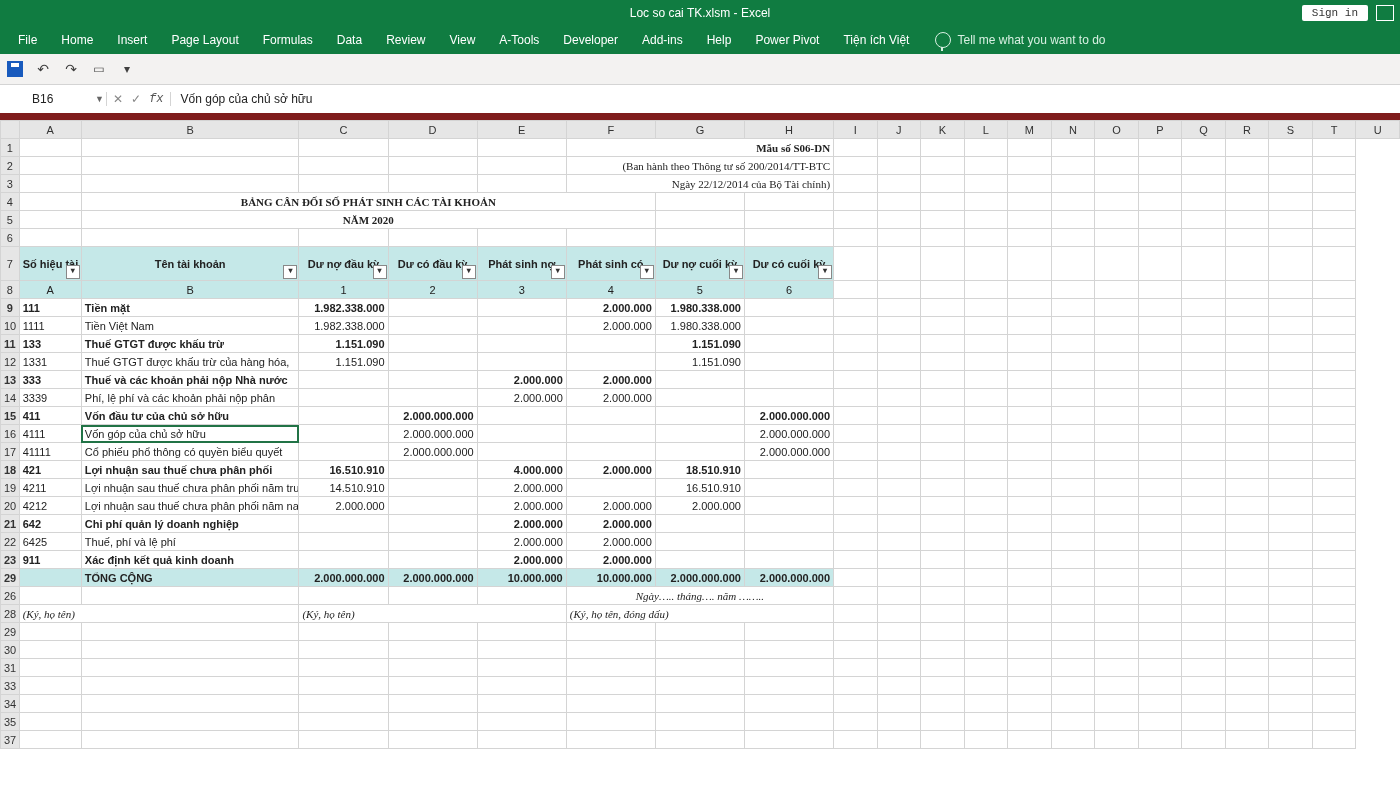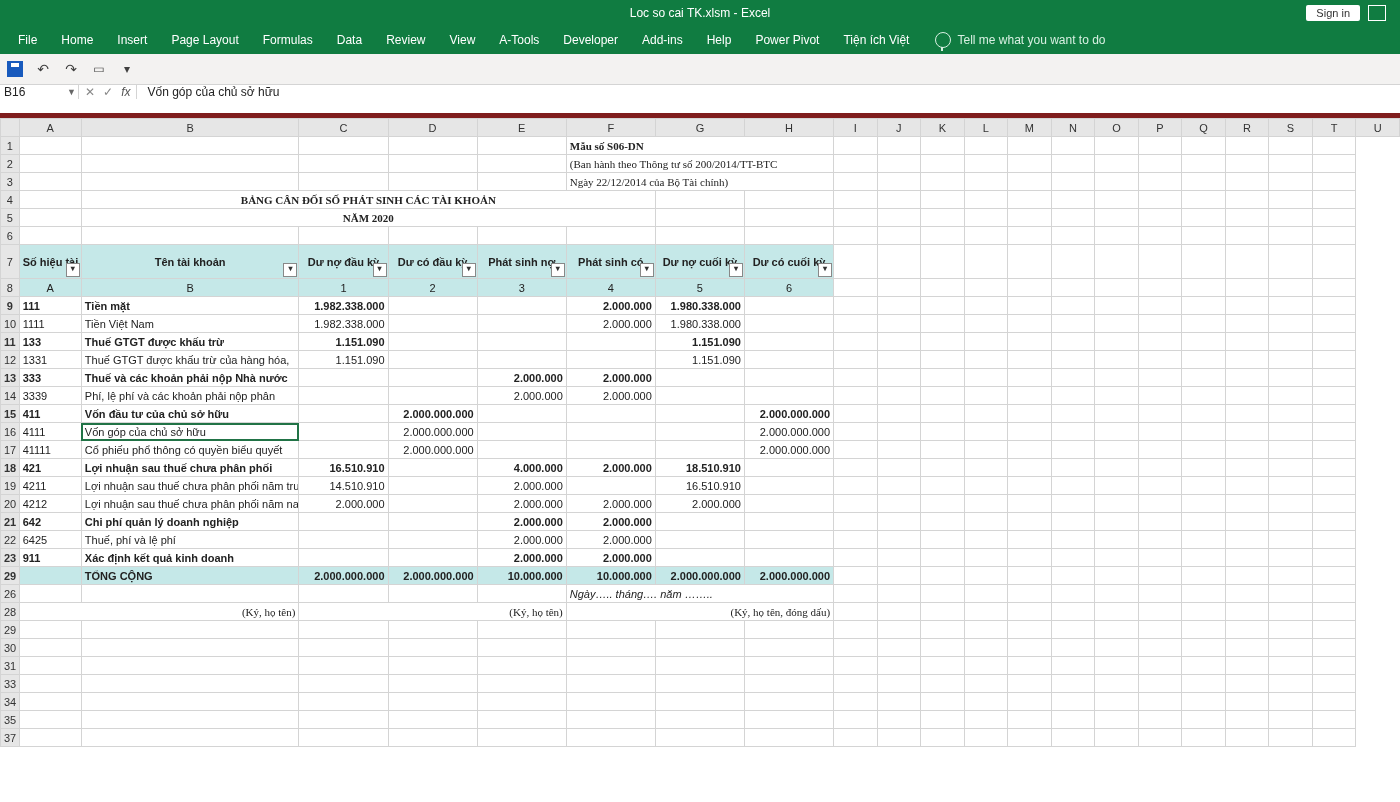--- a/index.html
+++ b/index.html
@@ -25,24 +25,25 @@
   }
   .titlebar .title-center {
     position: absolute;
     left: 50%;
     transform: translateX(-50%);
     font-size: 12px;
     white-space: nowrap;
   }
   .titlebar .right-controls {
     position: absolute;
-    right: 14px;
+    right: 6px;
     display: flex;
     gap: 8px;
     align-items: center;
+    font-family: Liberation Mono, monospace;
   }
   .signin-btn {
     background: #fff;
     color: #333;
     padding: 2px 10px;
     border-radius: 2px;
     font-size: 11px;
     cursor: pointer;
   }
   .winbox {
@@ -115,24 +116,25 @@
     top: 1px; left: 3px; right: 3px; height: 4px;
     background: #fff;
   }
   .undo-arrow {
     font-size: 14px; color: #404040;
   }
 
   
   .formula-row {
     height: 28px;
-    border-bottom: 5px solid #7f1d1d;
+    border-bottom: 7px solid #7f1d1d;
     display: flex;
-    align-items: flex-start;
+    align-items: center;
     background: #fff;
+    padding-left: 28px;
   }
   .name-box {
     width: 70px;
     border-right: 1px solid #d4d4d4;
     display: flex;
     align-items: center;
     padding: 0 4px;
     position: relative;
     font-size: 12px;
   }
@@ -146,20 +148,21 @@
     display: flex;
     align-items: center;
     border-right: 1px solid #d4d4d4;
     padding: 0 6px;
     gap: 8px;
     color: #888;
   }
   .fx-label {
     font-style: italic;
     color: #555;
+    font-family: Liberation Mono, monospace;
   }
   .formula-input {
     flex: 1;
     display: flex;
     align-items: center;
     padding-left: 10px;
     color: #222;
   }
 
   
@@ -218,21 +221,21 @@
     text-align: right;
   }
   .title-big {
     font-family: "Times New Roman", serif;
     font-weight: bold;
     text-align: center;
     font-size: 13px;
   }
   .mau {
     font-family: "Times New Roman", serif;
-    text-align: left;
+    text-align: right;
     font-size: 12px;
   }
   .mau.b { font-weight: bold; }
   .data-border td {
     border: 1px solid #666;
   }
   .filter-btn {
     position: absolute;
     right: 1px;
     bottom: 1px;
@@ -246,25 +249,27 @@
     color: #333;
     cursor: pointer;
   }
   .sig-title {
     font-family: "Times New Roman", serif;
     font-weight: bold;
     text-align: center;
   }
   .sig-sub {
     font-family: "Times New Roman", serif;
-    text-align: right;
+    font-style: italic;
+    text-align: left;
   }
   .date-it {
-    font-family: Liberation Sans, sans-serif;
+    font-family: Liberation Serif, serif;
     font-style: italic;
+    text-align: center;
   }
   .sel-cell {
     outline: 2px solid #217346;
     outline-offset: -2px;
   }
   .total-row td {
     background: #c5e8e8;
     font-weight: bold;
   }
 </style>

